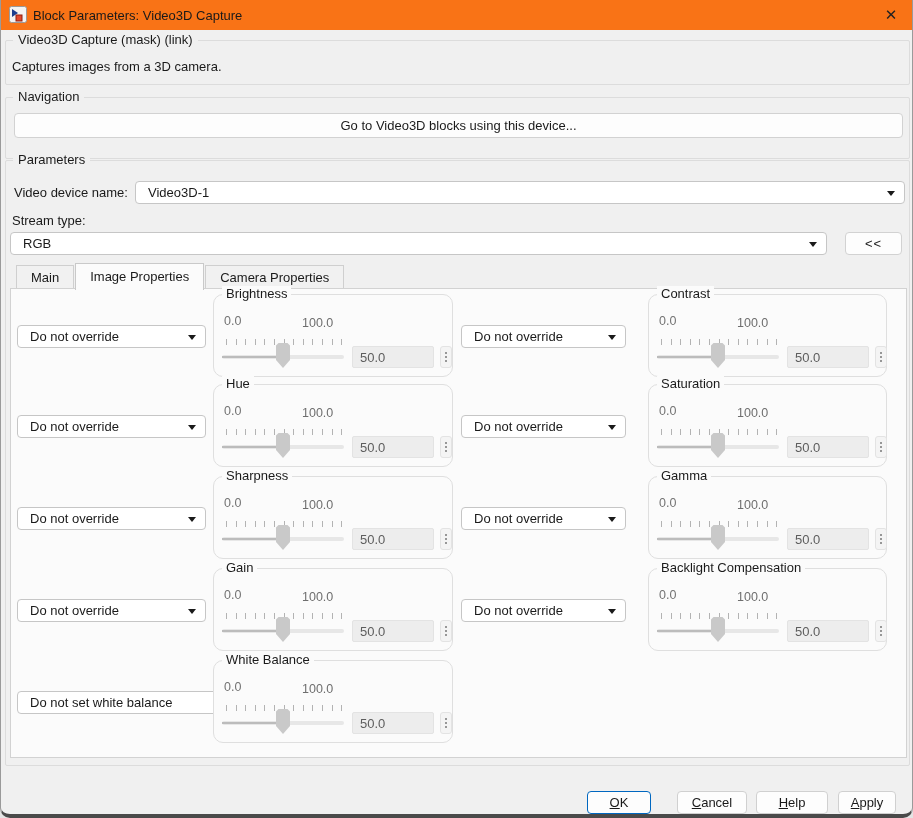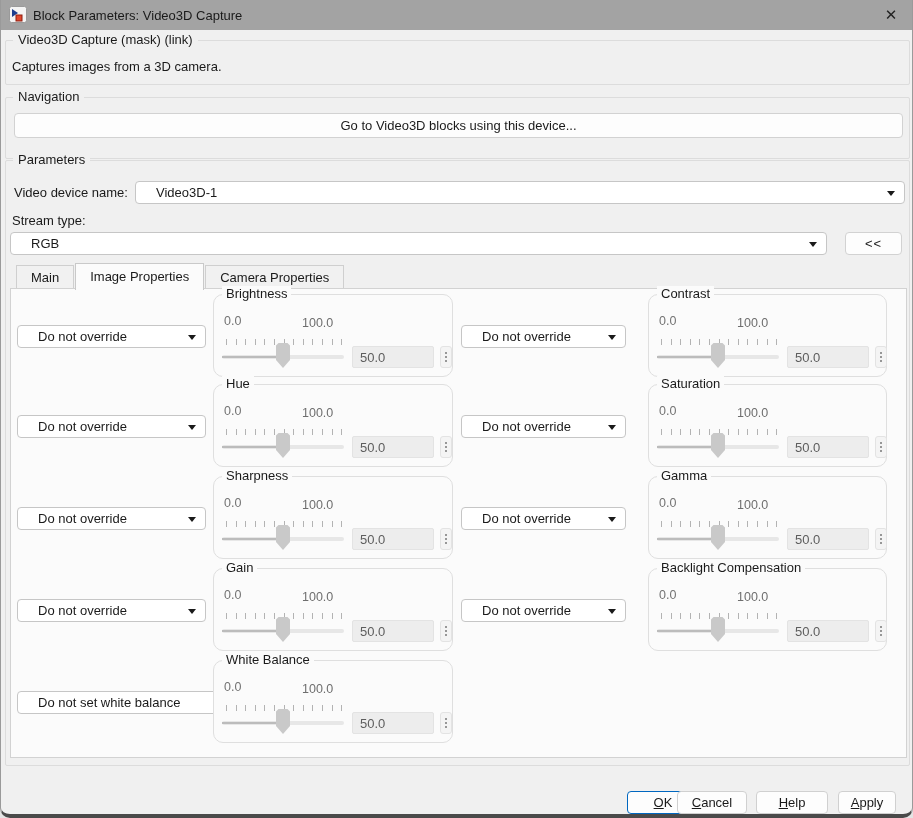--- a/index.html
+++ b/index.html
@@ -7,34 +7,34 @@
     width:913px;height:818px;background:#e4e4e4;
     font-family:"Liberation Sans",sans-serif;font-size:13px;color:#1a1a1a;
     position:relative;overflow:hidden;
   }
   .window{
     position:absolute;left:0;top:0;width:913px;height:818px;box-sizing:border-box;
     background:#f0f0f0;
     border-left:1px solid #9a9a9a;border-right:1px solid #9a9a9a;border-bottom:4px solid #4a4a4a;
     border-radius:0 0 10px 10px;overflow:hidden;
   }
-  .titlebar{position:absolute;left:0;top:0;right:0;height:30px;background:#a3a3a3}
+  .titlebar{position:absolute;left:0;top:0;right:0;height:30px;background:#f97316}
   .titlebar .apptitle{position:absolute;left:32px;top:8px;font-size:13px;white-space:nowrap}
   .titlebar .appicon{position:absolute;left:8px;top:6px;width:18px;height:17px}
   .closebtn{position:absolute;right:10px;top:4px;width:22px;height:22px;text-align:center;line-height:22px;font-size:15px;color:#222;cursor:default}
 
   .group{position:absolute;border:1px solid #dcdcdc;border-radius:2px;box-sizing:border-box}
   .group>.legend{position:absolute;top:-9px;left:7px;background:#f0f0f0;padding:0 5px;font-size:13px;white-space:nowrap}
 
   .btnwide{position:absolute;box-sizing:border-box;background:#fdfdfd;border:1px solid #d2d2d2;border-radius:4px;text-align:center;font-size:13px;cursor:default}
   .btnwide span{display:block;line-height:23px}
 
   .label{position:absolute;white-space:nowrap;font-size:13px}
 
-  .combo{position:absolute;height:23px;box-sizing:border-box;background:#fff;border:1px solid #c6c6c6;border-radius:4px;font-size:13px;line-height:21px;padding-left:20px;cursor:default;white-space:nowrap;overflow:hidden}
+  .combo{position:absolute;height:23px;box-sizing:border-box;background:#fff;border:1px solid #c6c6c6;border-radius:4px;font-size:13px;line-height:21px;padding-left:12px;cursor:default;white-space:nowrap;overflow:hidden}
   .combo .arrow{position:absolute;right:9px;top:9px;width:0;height:0;border-left:4px solid transparent;border-right:4px solid transparent;border-top:5px solid #1a1a1a}
 
   .smallbtn{position:absolute;box-sizing:border-box;height:23px;background:#fdfdfd;border:1px solid #d2d2d2;border-radius:4px;text-align:center;font-size:13px;cursor:default}
   .smallbtn span{display:block;line-height:21px;letter-spacing:1px}
 
   .tabbar{position:absolute;display:flex;align-items:flex-end}
   .tab{height:24px;line-height:24px;padding:0 14px;border:1px solid #cfcfcf;border-bottom:none;background:#f1f1f1;font-size:13px;margin-right:1px;cursor:default;position:relative}
   .tab.selected{background:#fbfbfb;height:26px;line-height:26px;z-index:3;border-color:#c9c9c9}
 
   .pane{position:absolute;background:#fbfbfb;border:1px solid #d2d2d2;box-sizing:border-box;z-index:1}
@@ -241,21 +241,21 @@
         <div class="sg-ticks"></div>
         <div class="sg-track"></div>
         <div class="sg-thumb"></div>
         <input class="sg-value" readonly="" value="50.0" style="">
         <div class="sg-spin"></div>
       </div>
 
     </div>
   </div>
 
-  <div class="footbtn default" style="left:626px;width:72px">
+  <div class="footbtn default" style="left:586px;width:64px">
     <span>OK</span>
   </div>
   <div class="footbtn" style="left:676px;width:70px">
     <span>Cancel</span>
   </div>
   <div class="footbtn" style="left:755px;width:72px">
     <span>Help</span>
   </div>
   <div class="footbtn" style="left:837px;width:58px">
     <span>Apply</span>

